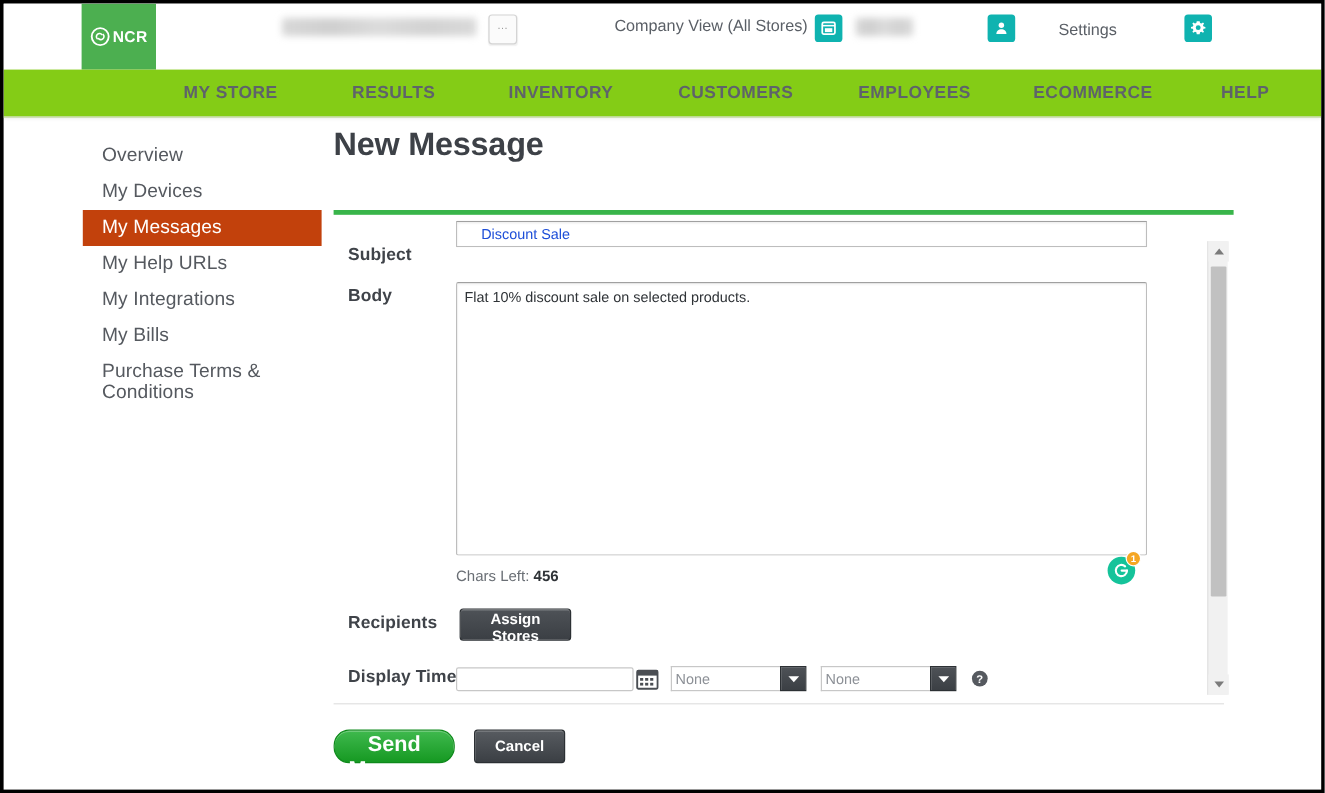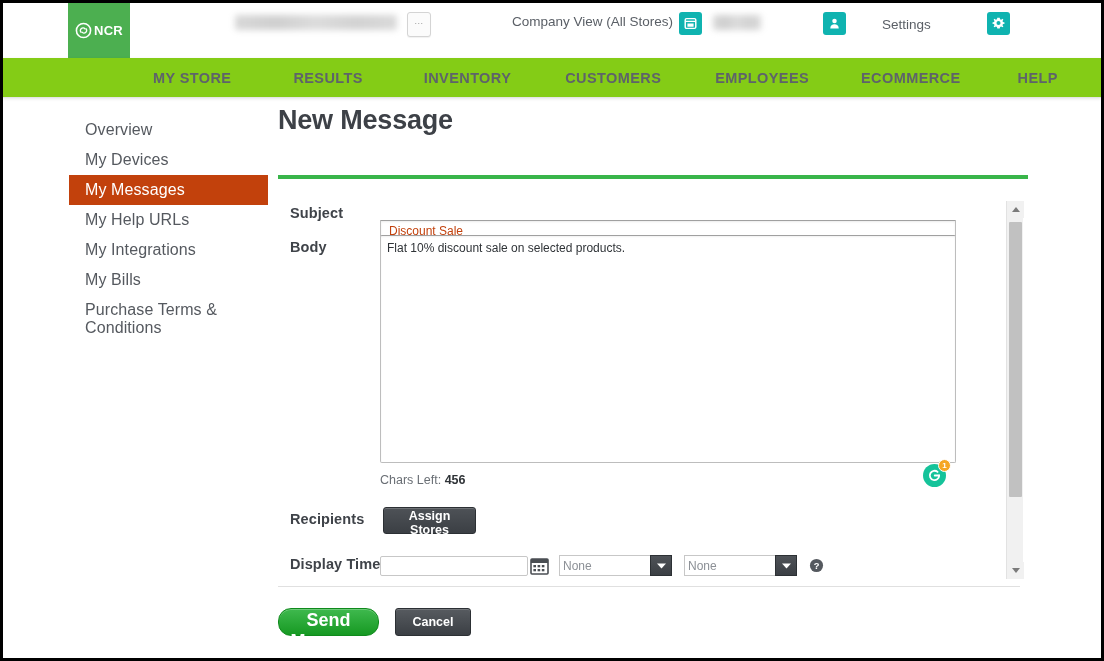--- a/index.html
+++ b/index.html
@@ -128,26 +128,26 @@
   .form-label {
     position: absolute; font-size: 14.5px; font-weight: bold;
     color: #3f4349; letter-spacing: 0.1px; margin-left: 12px;
   }
   .lbl-subject { left: 275px; top: 202px; }
   .lbl-body    { left: 275px; top: 236px; }
   .lbl-recip   { left: 275px; top: 508px; }
   .lbl-time    { left: 275px; top: 553px; }
 
   .subject-input {
-    position: absolute; left: 377px; top: 217px;
+    position: absolute; left: 377px; top: 181px;
     width: 576px; height: 22px;
     border: 1px solid #bdbdbd; border-top-color: #a0a0a0;
     background: #ffffff; border-radius: 1px;
-    font-size: 12px; color: #c2410c;
-    padding: 0 8px; font-family: "Liberation Sans", sans-serif;
+    font-size: 12px; color: #1d4ed8;
+    padding: 0 20px; font-family: "Liberation Sans", sans-serif;
     box-shadow: inset 0 1px 2px rgba(0,0,0,.08);
   }
 
   .body-wrap {
     position: absolute; left: 377px; top: 232px;
     width: 576px; height: 260px;
   }
   .body-input {
     width: 576px; height: 228px;
     border: 1px solid #bdbdbd; border-top-color: #a0a0a0;

